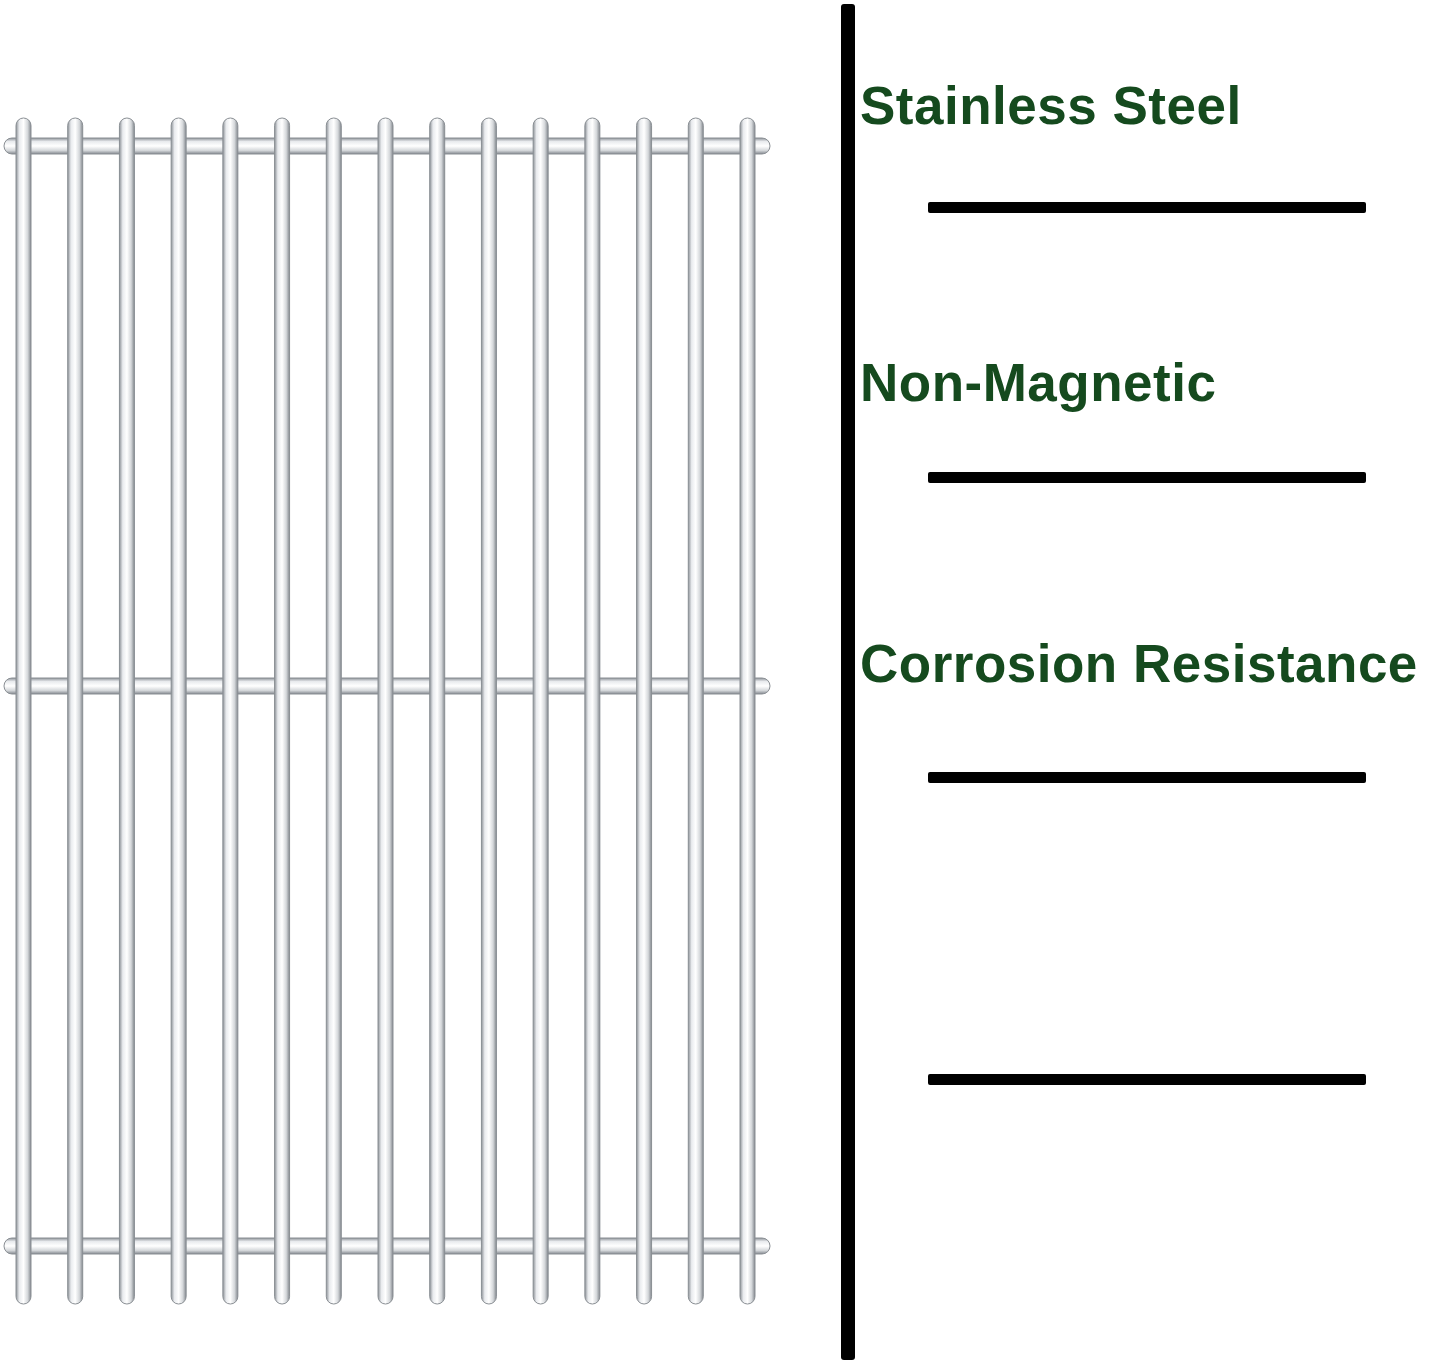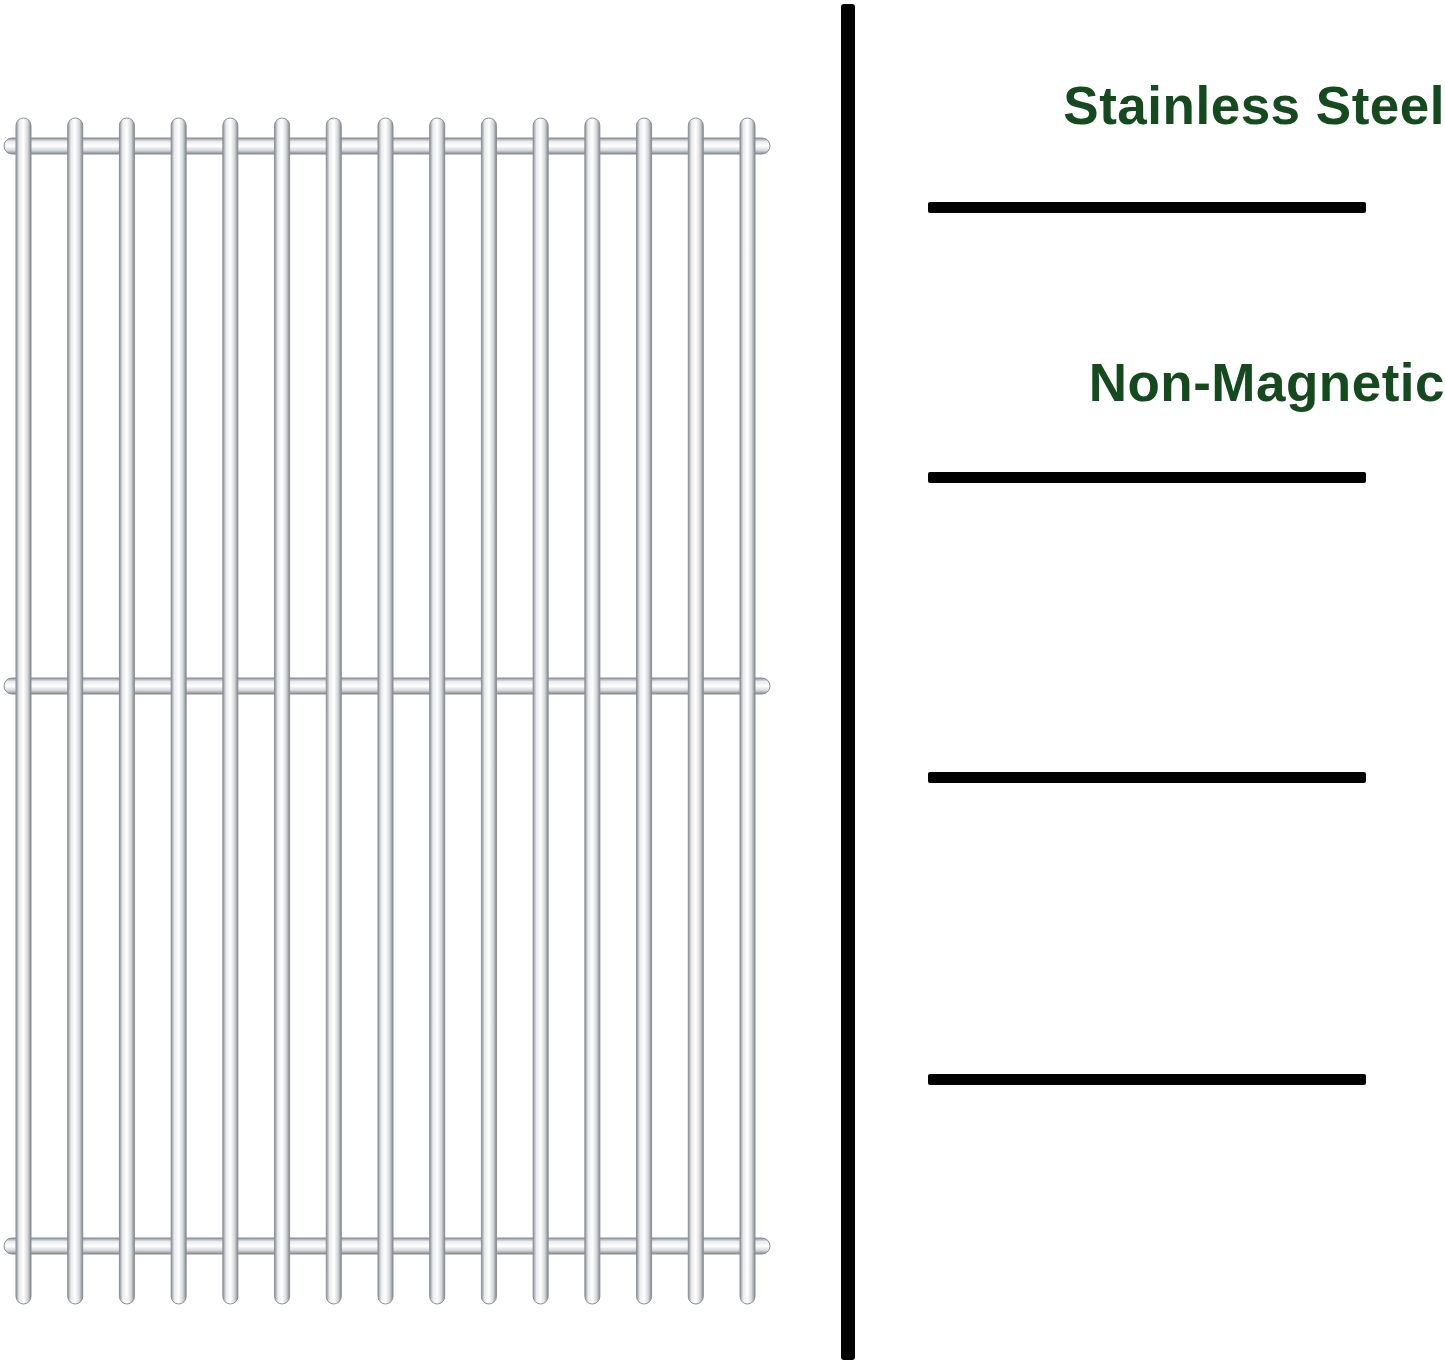--- a/index.html
+++ b/index.html
@@ -39,21 +39,21 @@
     position: absolute;
     left: 860px;
     top: 0;
     width: 585px;
     height: 1364px;
   }
   .feature-label {
     position: absolute;
     left: 0;
     width: 585px;
-    text-align: right;
+    text-align: left;
     font-size: 53px;
     font-weight: 600;
     letter-spacing: 0.5px;
     color: #154a1e;
     white-space: nowrap;
   }
   .feature-rule {
     position: absolute;
     left: 68px;
     width: 438px;
@@ -118,18 +118,19 @@
 
   <div class="divider"></div>
 
   <div class="features">
     <div class="feature-label label-1">Stainless Steel</div>
     <div class="feature-rule rule-1"></div>
 
     <div class="feature-label label-2">Non-Magnetic</div>
     <div class="feature-rule rule-2"></div>
 
+    <div class="feature-label label-3">Corrosion Resistance</div>
     <div class="feature-rule rule-3"></div>
 
     <div class="feature-rule rule-4"></div>
   </div>
 
 </div>
 
 </body></html>

